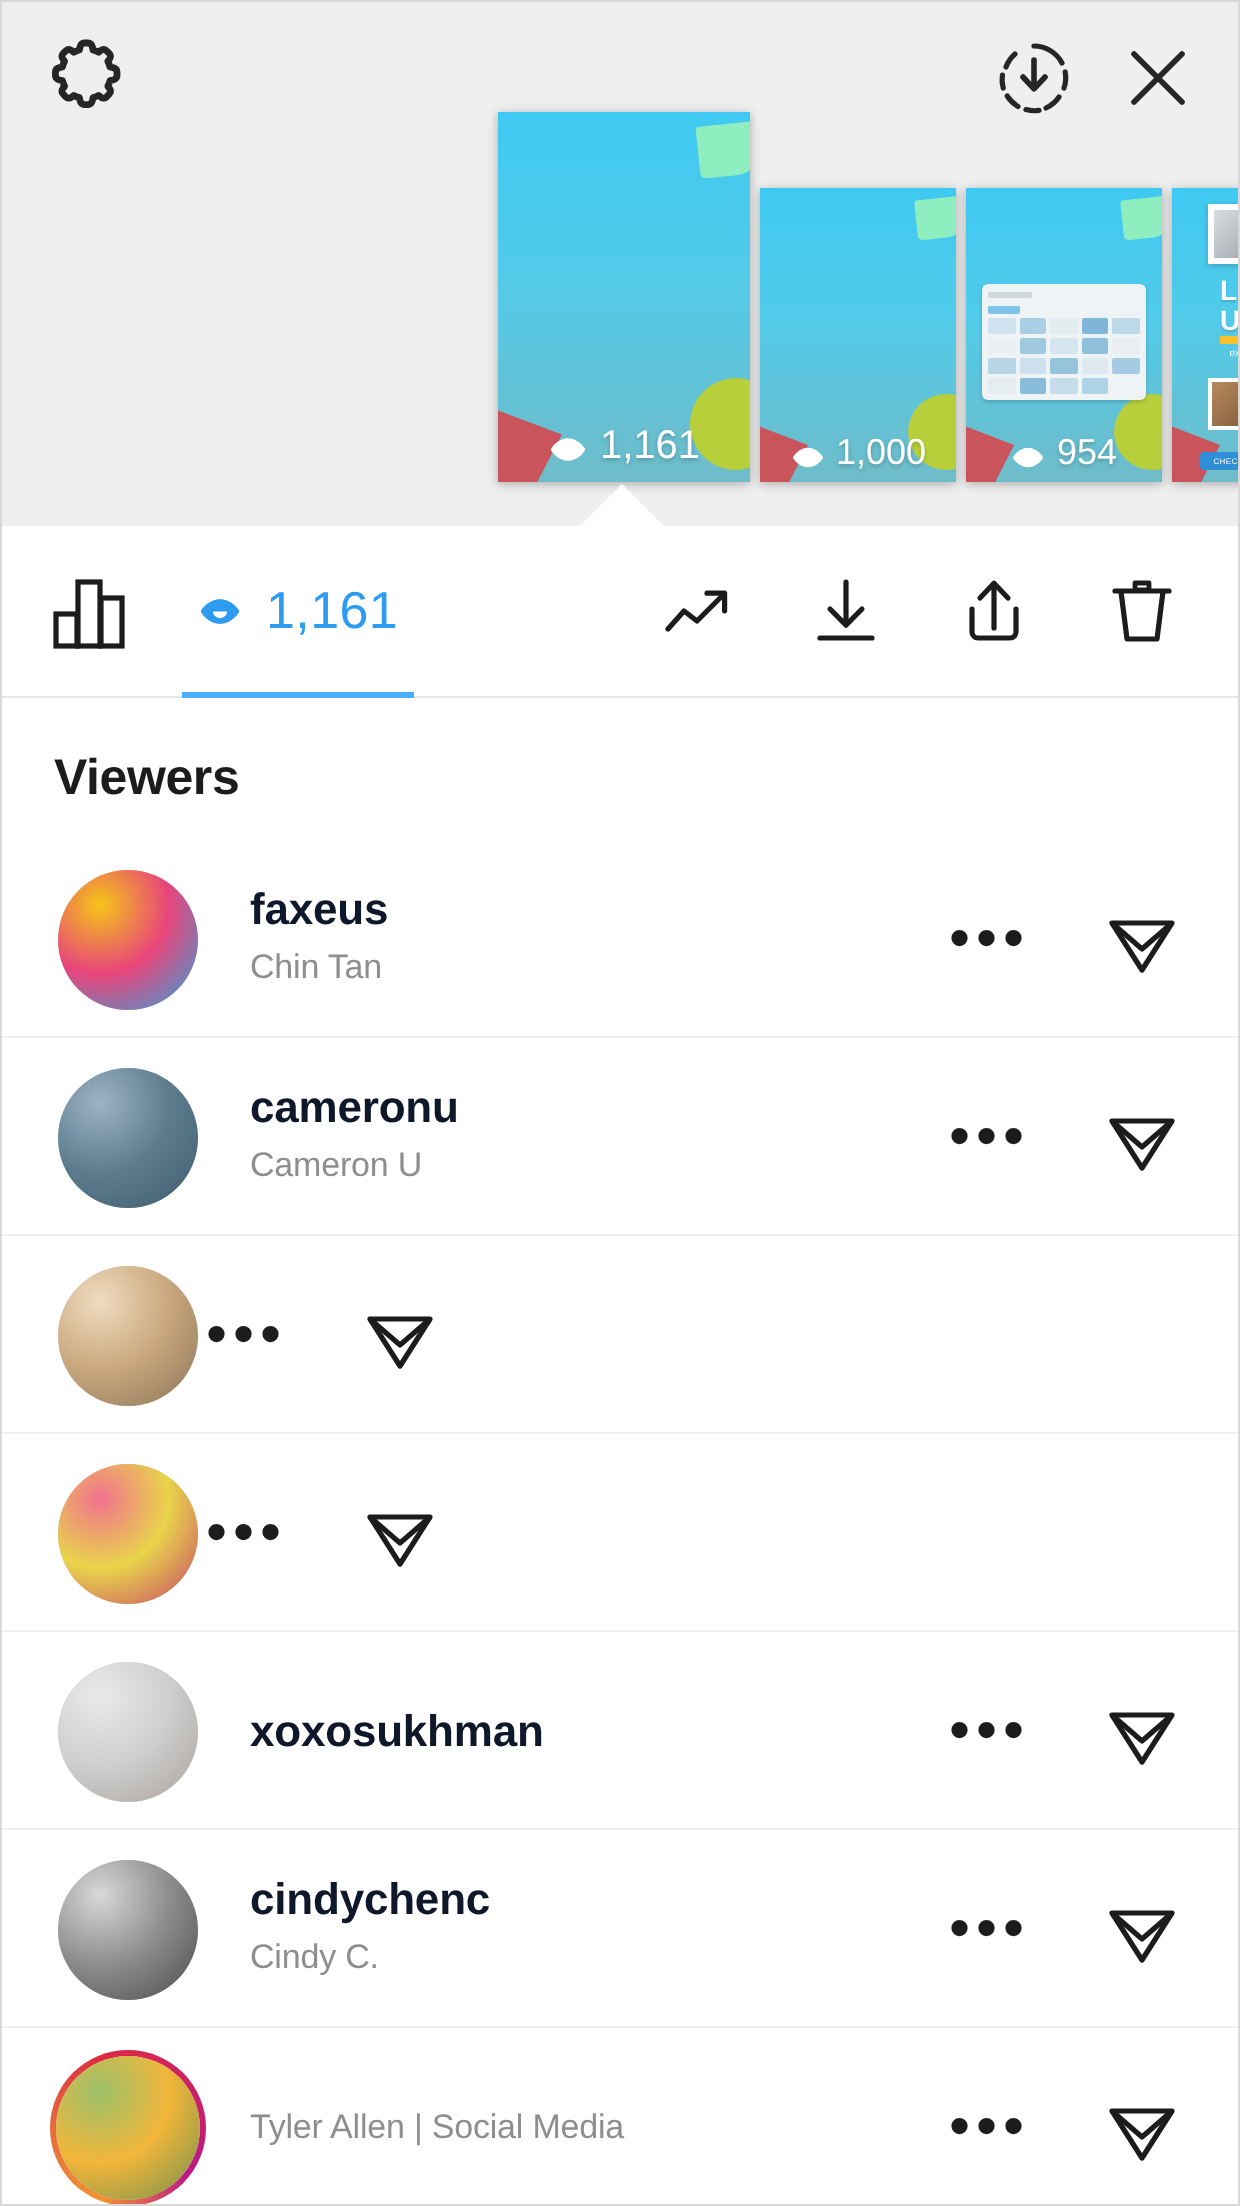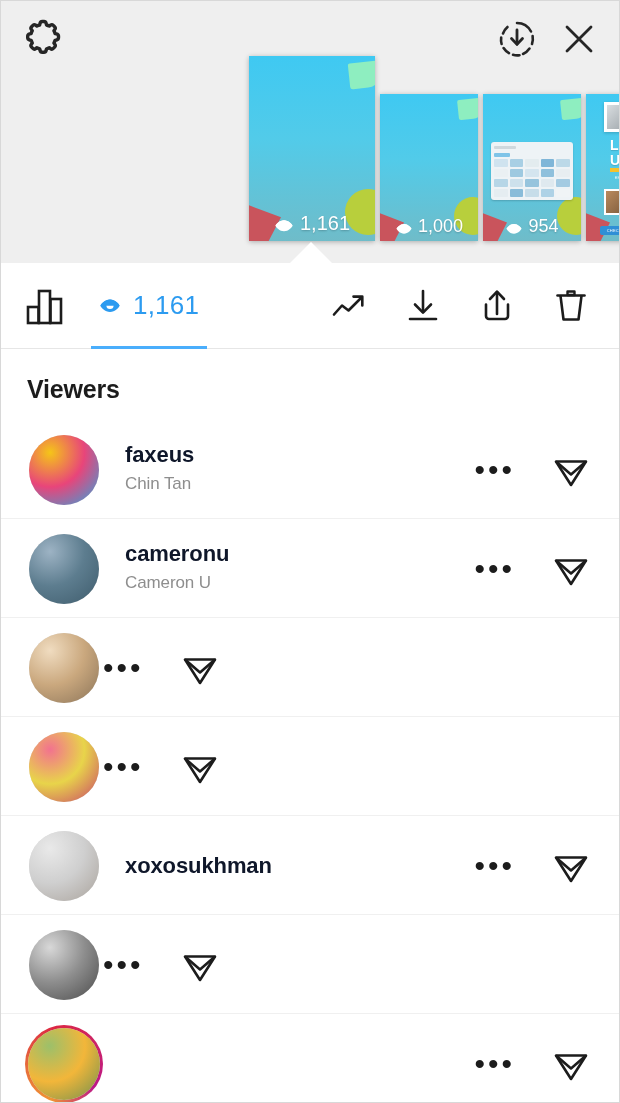--- a/index.html
+++ b/index.html
@@ -584,34 +584,39 @@
             <path d="M7 13.5h30L22 37z" fill="none" stroke="#1c1c1c" stroke-width="2.6" stroke-linejoin="round"></path>
             <path d="M7 13.5 22 26.5 37 13.5" fill="none" stroke="#1c1c1c" stroke-width="2.6" stroke-linejoin="round"></path>
           </svg></span>
       </div>
       <div class="viewer-row">
         <div class="avatar-wrap">
           <div class="avatar">
             <div class="ph" style="background:radial-gradient(circle at 30% 25%, #d8d8d8 0%, #8e8e8e 48%, #4a4a4a 100%);"></div>
           </div>
         </div>
+        <div class="names">
+          <div class="uname">cindychenc</div>
+          <div class="fullname">Cindy C.</div>
+        </div>
         <div class="row-dots">•••</div>
         <span class="row-send"><svg viewBox="0 0 44 44" width="44" height="44" aria-hidden="true">
             <path d="M7 13.5h30L22 37z" fill="none" stroke="#1c1c1c" stroke-width="2.6" stroke-linejoin="round"></path>
             <path d="M7 13.5 22 26.5 37 13.5" fill="none" stroke="#1c1c1c" stroke-width="2.6" stroke-linejoin="round"></path>
           </svg></span>
       </div>
       <div class="viewer-row">
         <div class="avatar-wrap has-ring">
           <div class="avatar-ring"></div>
           <div class="avatar">
             <div class="ph" style="background:radial-gradient(circle at 30% 25%, #9cc06a 0%, #f2b63a 48%, #6e8f4e 100%);"></div>
           </div>
         </div>
         <div class="names">
+          <div class="fullname">Tyler Allen | Social Media</div>
         </div>
         <div class="row-dots">•••</div>
         <span class="row-send"><svg viewBox="0 0 44 44" width="44" height="44" aria-hidden="true">
             <path d="M7 13.5h30L22 37z" fill="none" stroke="#1c1c1c" stroke-width="2.6" stroke-linejoin="round"></path>
             <path d="M7 13.5 22 26.5 37 13.5" fill="none" stroke="#1c1c1c" stroke-width="2.6" stroke-linejoin="round"></path>
           </svg></span>
       </div>
     </div>
 
 </div>

